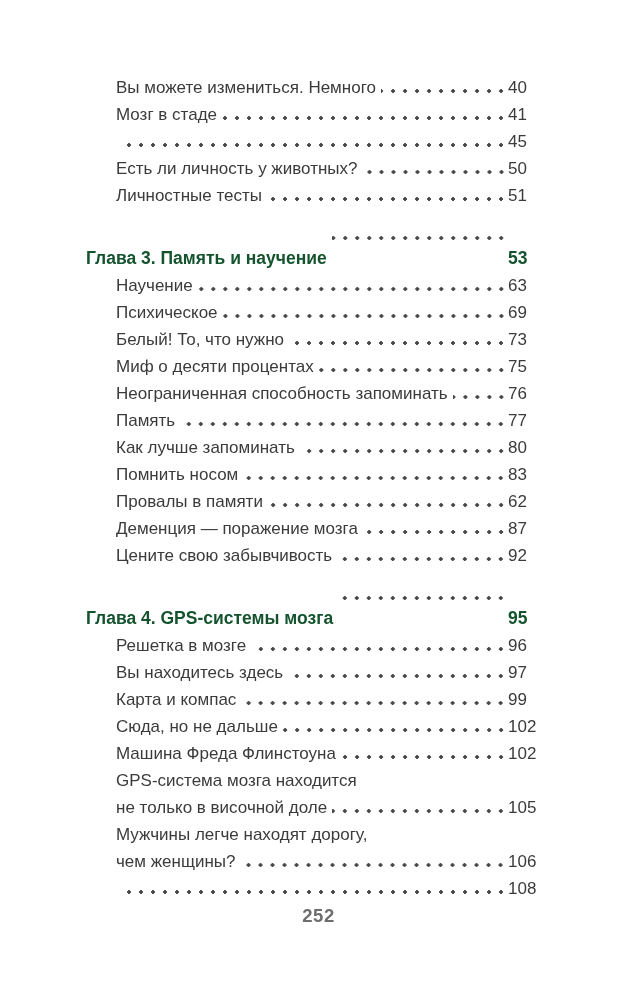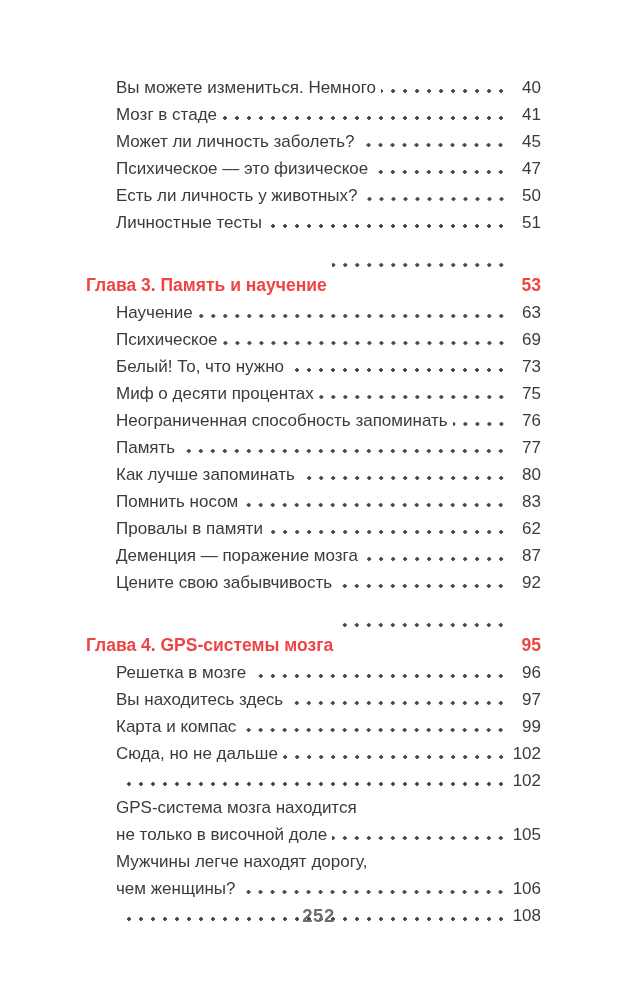--- a/index.html
+++ b/index.html
@@ -27,37 +27,37 @@
     display: flex;
     align-items: baseline;
     line-height: 27px;
     font-size: 17px;
     white-space: nowrap;
   }
   .row.entry { padding-left: 30px; }
   .row.chapter {
     font-weight: bold;
     font-size: 17.5px;
-    color: #ef4444;
+    color: #14532d;
   }
   .title { flex: 0 0 auto; }
   .leader {
     flex: 1 1 auto;
     align-self: stretch;
     margin-left: 5px;
     min-width: 10px;
     overflow: hidden;
     background-image: radial-gradient(circle at 50% 63%, #474747 1.55px, rgba(0,0,0,0) 1.95px);
     background-size: 12px 27px;
     background-position: right 1px top 0;
     background-repeat: repeat-x;
   }
   .pageno {
     flex: 0 0 33px;
-    text-align: right;
+    text-align: left;
   }
   .row.chapter .pageno { font-weight: bold; margin-top: 24px; }
   .footer {
     position: absolute;
     top: 905px;
     left: 0;
     width: 637px;
     text-align: center;
     font-size: 18.5px;
     font-weight: bold;
@@ -74,28 +74,22 @@
         <span class="title">Вы можете измениться. Немного</span>
         <span class="leader"></span>
         <span class="pageno">40</span>
       </div>
       <div class="row entry">
         <span class="title">Мозг в стаде</span>
         <span class="leader"></span>
         <span class="pageno">41</span>
       </div>
       <div class="row entry">
-        <span class="title">Может ли личность заболеть?</span>
         <span class="leader"></span>
         <span class="pageno">45</span>
-      </div>
-      <div class="row entry">
-        <span class="title">Психическое — это физическое</span>
-        <span class="leader"></span>
-        <span class="pageno">47</span>
       </div>
       <div class="row entry">
         <span class="title">Есть ли личность у животных?</span>
         <span class="leader"></span>
         <span class="pageno">50</span>
       </div>
       <div class="row entry">
         <span class="title">Личностные тесты</span>
         <span class="leader"></span>
         <span class="pageno">51</span>
@@ -183,20 +177,21 @@
         <span class="title">Карта и компас</span>
         <span class="leader"></span>
         <span class="pageno">99</span>
       </div>
       <div class="row entry">
         <span class="title">Сюда, но не дальше</span>
         <span class="leader"></span>
         <span class="pageno">102</span>
       </div>
       <div class="row entry">
+        <span class="title">Машина Фреда Флинстоуна</span>
         <span class="leader"></span>
         <span class="pageno">102</span>
       </div>
       <div class="row entry">
         <span class="title">GPS-система мозга находится</span>
       </div>
       <div class="row entry">
         <span class="title">не только в височной доле</span>
         <span class="leader"></span>
         <span class="pageno">105</span>

